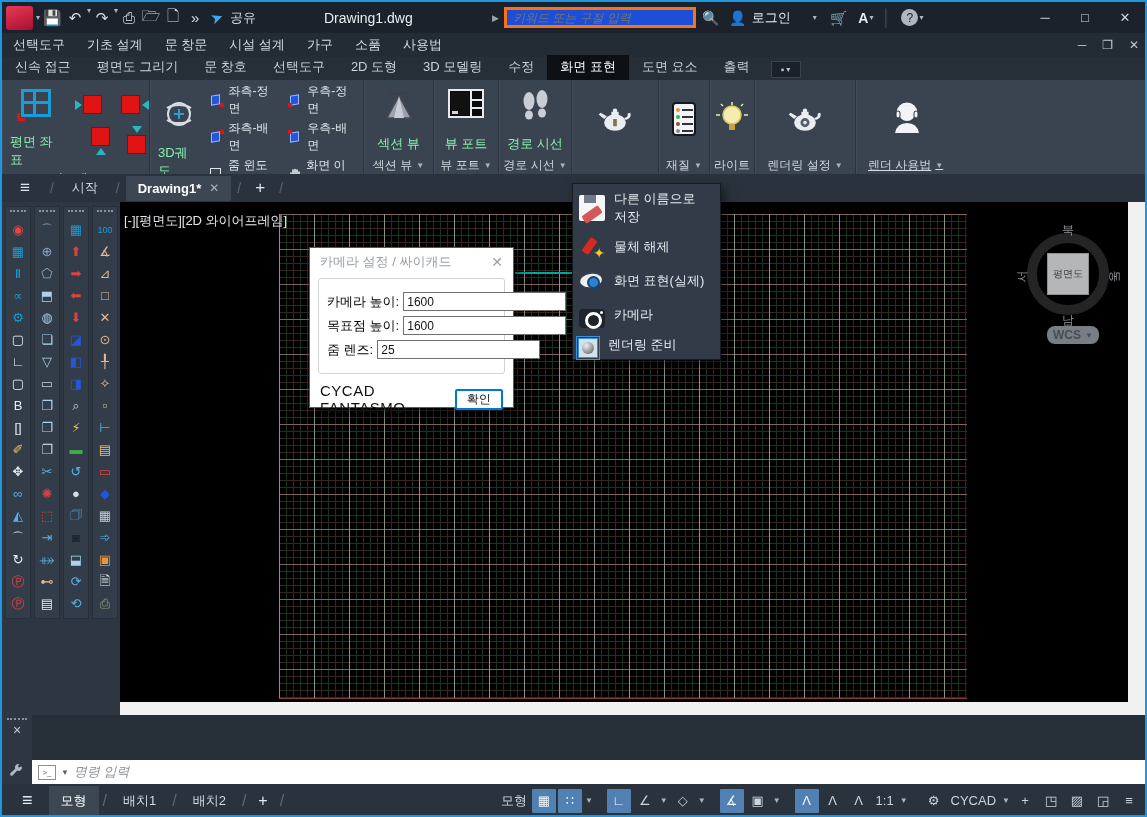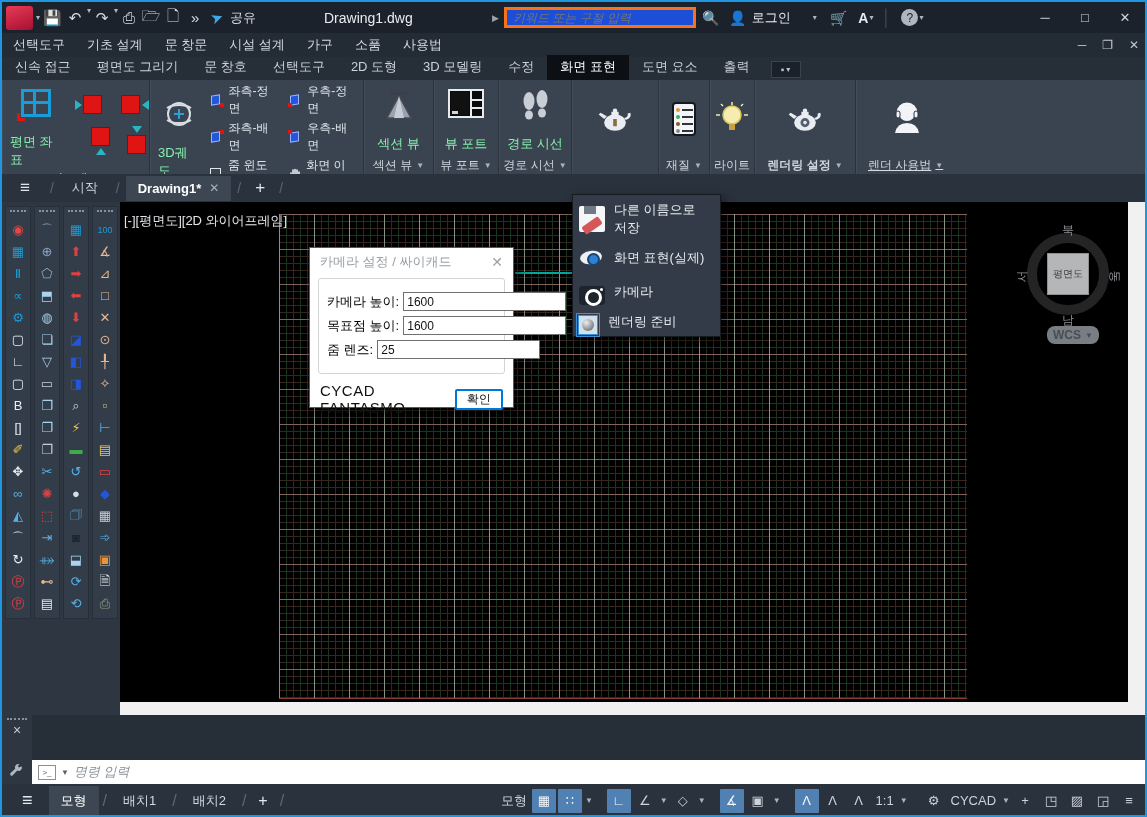--- a/index.html
+++ b/index.html
@@ -140,21 +140,21 @@
   .dlg-row label { color:#000000; font-size:13px; white-space:nowrap; }
   .dlg-row input { flex:1; margin-left:4px; height:19px; border:1px solid #707070; font-size:12px;
                    padding:0 3px; color:#111; font-family:"Liberation Sans",sans-serif; }
   .dlg-foot { display:flex; align-items:center; padding:2px 10px; }
   .dlg-brand { color:#111; font-size:15px; letter-spacing:.5px; }
   .ok-btn { margin-left:auto; width:52px; height:21px; background:#fff; border:2px solid #0078d7;
             border-radius:2px; color:#111; font-size:12px; display:flex; align-items:center;
             justify-content:center; }
 
   
-  .ctx { position:absolute; left:570px; top:192px; width:149px; background:#323b47;
+  .ctx { position:absolute; left:570px; top:181px; width:149px; background:#323b47;
          border:1px solid #161b21; box-shadow:3px 4px 10px rgba(0,0,0,.5); color:#e6eaee;
          font-size:13px; padding:2px 0; }
   .ctx-item { display:flex; align-items:center; gap:9px; padding:4px 8px 4px 6px; min-height:33px; }
   .cicon { width:26px; height:26px; flex:0 0 auto; position:relative; }
   
   .ci-floppy { background:#f4f6f8; border-radius:2px; }
   .ci-floppy:before { content:""; position:absolute; left:5px; top:0; width:12px; height:8px; background:#6f7a86; }
   .ci-floppy:after { content:""; position:absolute; left:3px; right:3px; bottom:2px; height:9px; background:#d4585a; transform:rotate(-35deg); border-radius:2px; }
   
   .ci-dyn:before { content:""; position:absolute; left:2px; top:8px; width:17px; height:8px; background:#d42a22; border-radius:2px; transform:rotate(-55deg); }
@@ -491,21 +491,21 @@
                 </g>
               </svg>
           </span>
         </div>
       </div>
       <div class="rpanel-label">
           <span>라이트</span>
         </div>
     </div>
 
-    <div class="rpanel" style="width:101px;font-weight:bold;">
+    <div class="rpanel" style="width:101px;">
       <div class="rpanel-body">
         <div class="bigbtn">
           <span class="bicon">
             <svg class="svgicon" width="40" height="34" viewBox="0 0 42 34">
                 <ellipse cx="21" cy="21" rx="12" ry="9" fill="#e9edf2"></ellipse>
                 <path d="M9 17 L3 12 L5 10 L12 14 Z" fill="#e9edf2"></path>
                 <path d="M33 18 q7 -2 5 -8 l-3 1 q1 4 -4 5 Z" fill="#e9edf2"></path>
                 <rect x="17" y="9" width="8" height="4" fill="#e9edf2"></rect>
                 <circle cx="21" cy="8" r="2.5" fill="#e9edf2"></circle>
                 <circle cx="21" cy="21" r="5" fill="#555e6a"></circle>
@@ -687,20 +687,24 @@
     <div class="dlg-foot">
       <span class="dlg-brand">CYCAD FANTASMO</span>
       <span class="ok-btn">확인</span>
     </div>
   </div>
 
   <div class="ctx" id="ctx-menu">
       <div class="ctx-item">
         <span class="cicon ci-floppy"></span>
         <span>다른 이름으로 저장</span>
+      </div>
+      <div class="ctx-item">
+        <span class="cicon ci-dyn"></span>
+        <span>물체 해제</span>
       </div>
       <div class="ctx-item">
         <span class="cicon ci-eye"></span>
         <span>화면 표현(실제)</span>
       </div>
       <div class="ctx-item">
         <span class="cicon ci-cam"></span>
         <span>카메라</span>
       </div>
       <div class="ctx-item" style="min-height: 26px; padding-bottom: 2px;">

